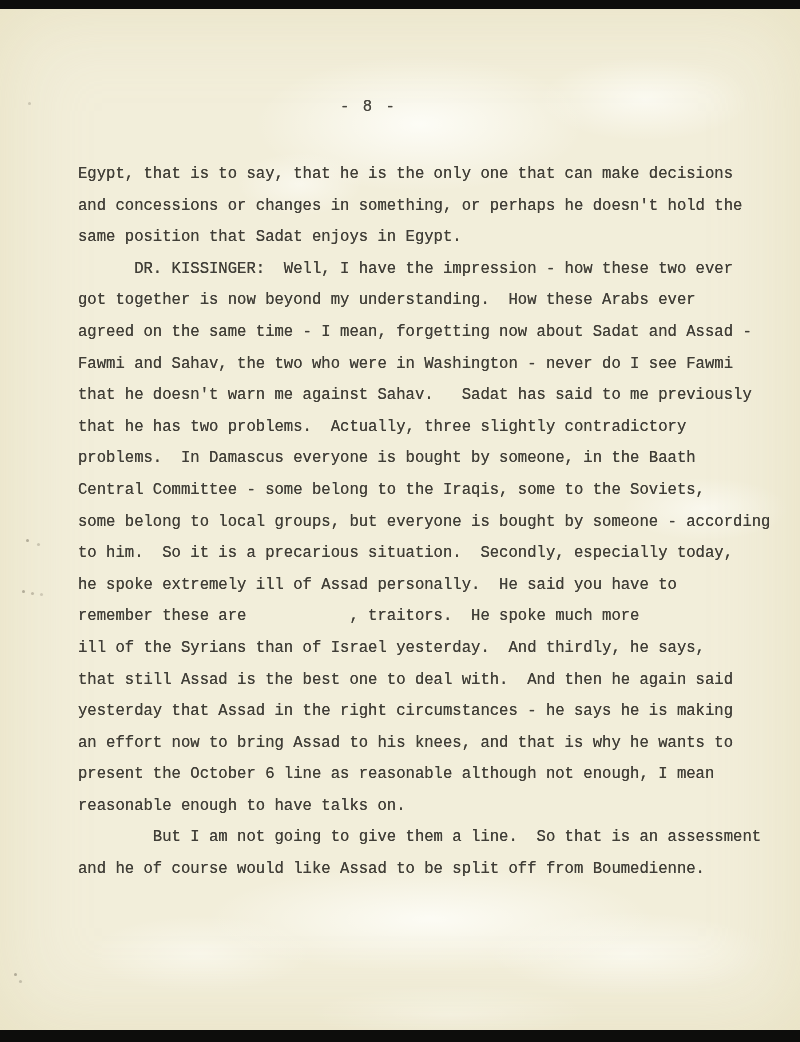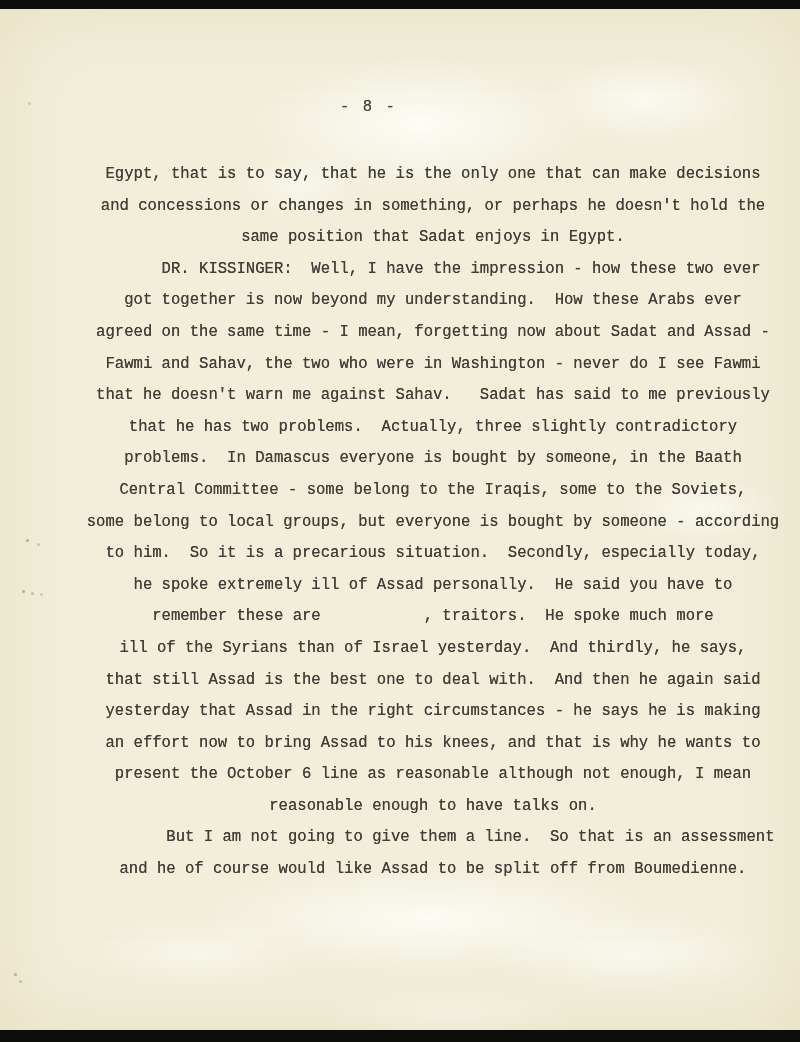--- a/index.html
+++ b/index.html
@@ -33,21 +33,21 @@
     font-size:15.6px;color:#47453e;
     letter-spacing:2px;white-space:pre;
     text-shadow:0 0 .6px rgba(70,68,60,.85);
   }
   .textblock{
     position:absolute;left:78px;top:150px;width:710px;
     font-size:15.6px;line-height:31.6px;
     color:#403e37;white-space:pre;
     text-shadow:0 0 .6px rgba(64,62,55,.9);
   }
-  .tline{height:31.6px;text-align:center;}
+  .tline{height:31.6px;}
   .mark{position:absolute;width:3px;height:3px;border-radius:50%;background:rgba(128,122,106,.55);}
   .m1{left:26px;top:530px;box-shadow:11px 4px 0 rgba(128,122,106,.35);}
   .m2{left:22px;top:581px;box-shadow:9px 2px 0 rgba(128,122,106,.42),18px 3px 0 rgba(128,122,106,.3);}
   .m3{left:14px;top:964px;box-shadow:5px 7px 0 rgba(128,122,106,.38);}
   .m4{left:28px;top:93px;background:rgba(128,122,106,.32);}
 </style>
 </head>
 <body>
 
 <div class="scan">

